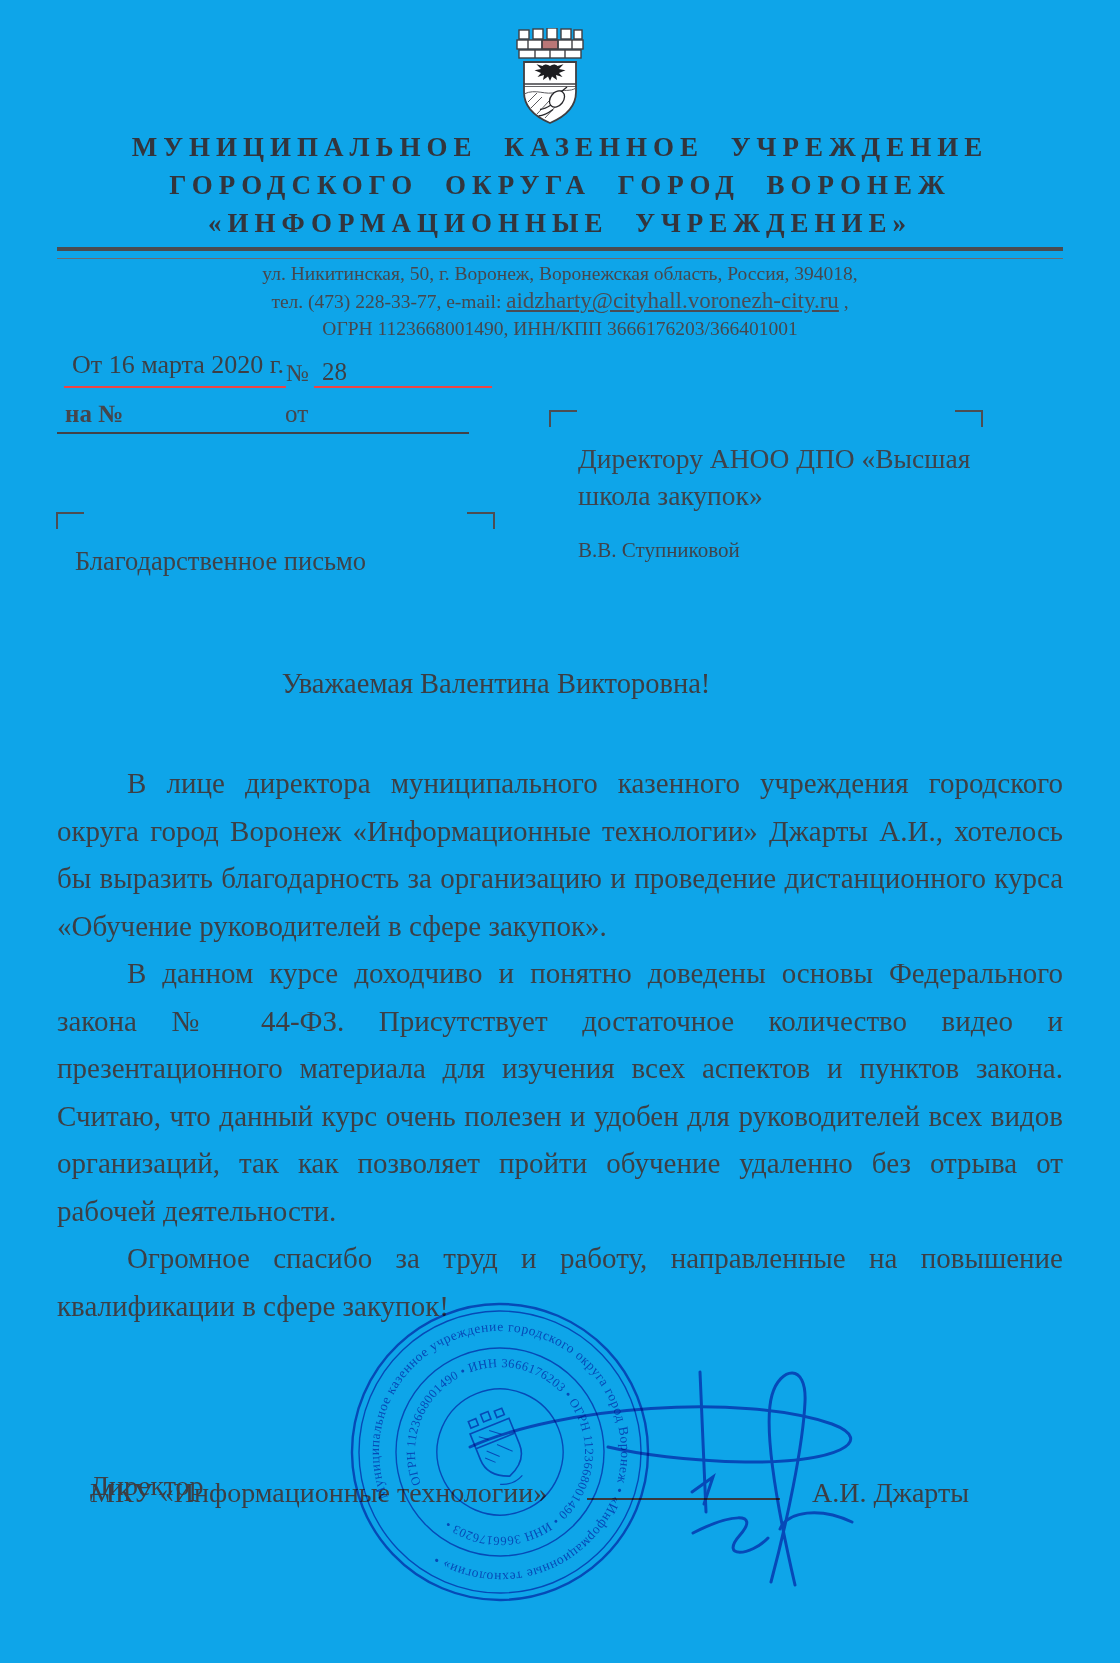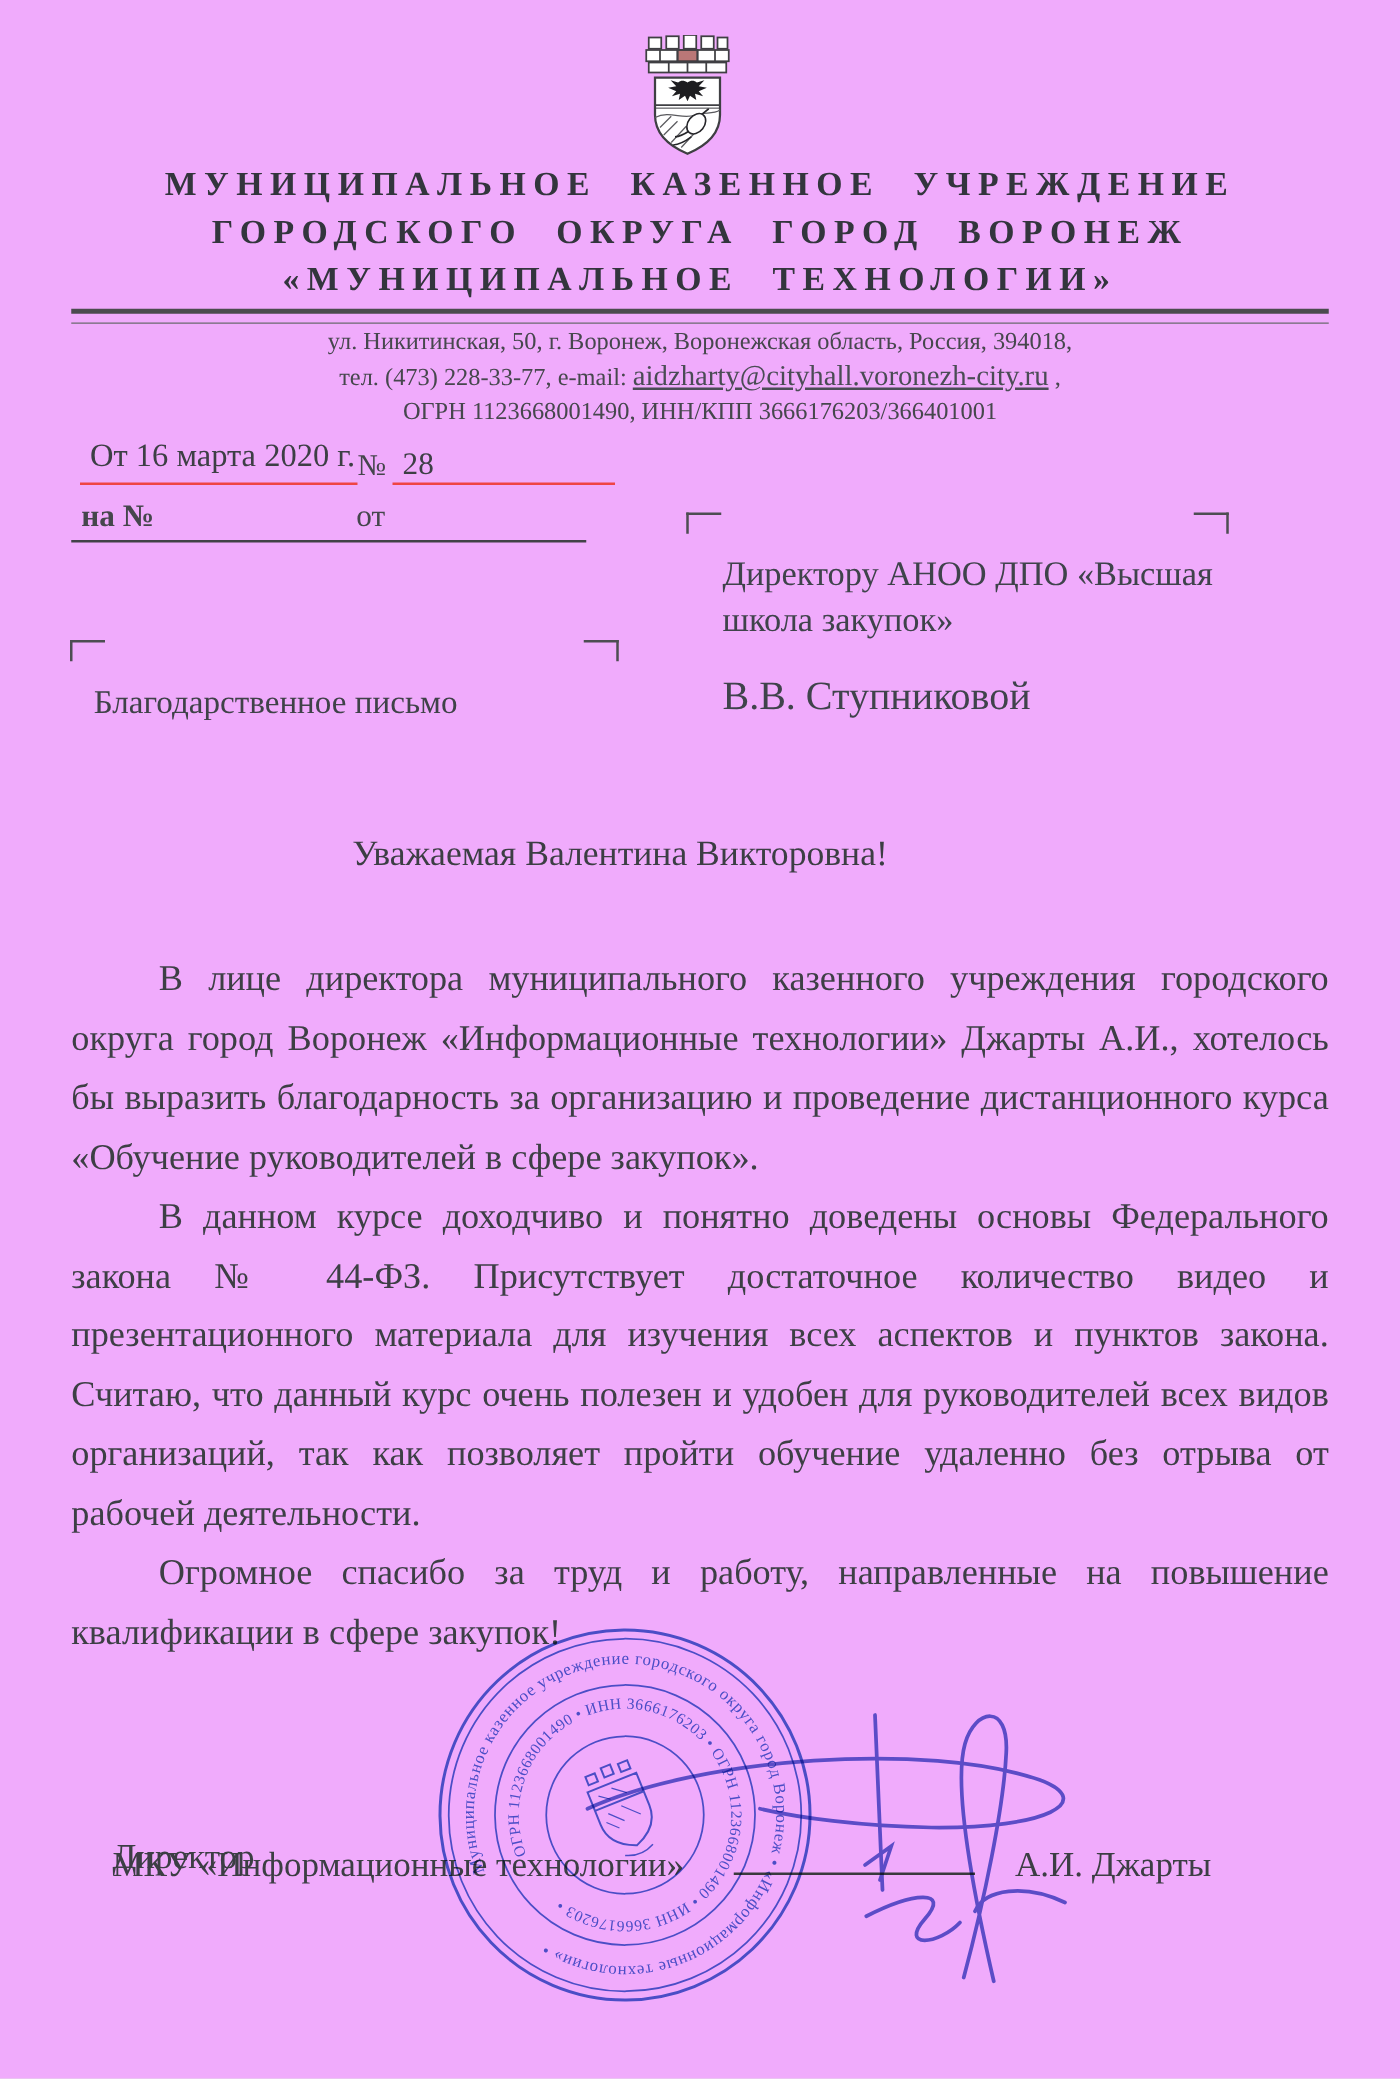--- a/index.html
+++ b/index.html
@@ -1,20 +1,20 @@
 <!DOCTYPE html>
 <html><head>
 <meta charset="utf-8">
 <style>
   html,body{margin:0;padding:0;background:#e8e8e8;}
   .page{
     position:relative;
     width:1120px;height:1663px;
     margin:0 auto;
-    background:#f0abfc;
+    background:#0ea5e9;
     font-family:"Liberation Serif","DejaVu Serif",serif;
     color:#3d3f45;
     overflow:hidden;
   }
   .abs{position:absolute;}
 
   
   .org-name{
     left:0;top:128px;width:1120px;
     text-align:center;
@@ -46,21 +46,21 @@
   .ref-row2{left:57px;top:398px;width:412px;height:34px;border-bottom:2.5px solid #424248;font-size:25px;color:#45464c;}
   .ref-row2 .lbl1{position:absolute;left:8px;top:2px;font-weight:bold;}
   .ref-row2 .lbl2{position:absolute;left:228px;top:2px;}
 
   
   .corner{width:26px;height:15px;}
   .corner.tl{border-top:2.5px solid #4d4d52;border-left:2.5px solid #4d4d52;}
   .corner.tr{border-top:2.5px solid #4d4d52;border-right:2.5px solid #4d4d52;}
 
   .recipient{left:578px;top:440px;width:400px;font-size:27.5px;line-height:37px;color:#3f434b;}
-  .recipient-name{left:578px;top:538px;font-size:32px;color:#3f434b;}
+  .recipient-name{left:578px;top:538px;font-size:21px;color:#3f434b;}
   .subject{left:75px;top:546px;font-size:26.5px;color:#3f4248;}
 
   .salutation{left:0;top:668px;width:992px;text-align:center;font-size:28.5px;color:#3c3e44;}
 
   .body-text{
     left:57px;top:760px;width:1006px;
     font-size:29px;line-height:47.5px;
     text-align:justify;color:#3d3f45;
   }
   .body-text p{margin:0;text-indent:70px;}
@@ -117,21 +117,21 @@
       <ellipse cx="41" cy="71" rx="6.5" ry="9" transform="rotate(38 41 71)"></ellipse>
       <path d="M45.5 63.5 l5.5 -4.5" fill="none"></path>
       <path d="M35 77 q-6 4 -11 4.5" fill="none"></path>
       <path d="M37 81.5 q-8 6 -14.5 6.5" fill="none"></path>
     </g>
   </svg>
 
   <div class="abs org-name">
     <div>МУНИЦИПАЛЬНОЕ КАЗЕННОЕ УЧРЕЖДЕНИЕ</div>
     <div>ГОРОДСКОГО ОКРУГА ГОРОД ВОРОНЕЖ</div>
-    <div>«МУНИЦИПАЛЬНОЕ ТЕХНОЛОГИИ»</div>
+    <div>«ИНФОРМАЦИОННЫЕ УЧРЕЖДЕНИЕ»</div>
   </div>
 
   <div class="abs double-rule"></div>
 
   <div class="abs addr">
     <div>ул. Никитинская, 50, г. Воронеж, Воронежская область, Россия, 394018,</div>
     <div><span>тел. (473) 228-33-77, e-mail: </span><a>aidzharty@cityhall.voronezh-city.ru</a><span> ,</span></div>
     <div>ОГРН 1123668001490, ИНН/КПП 3666176203/366401001</div>
   </div>
 

